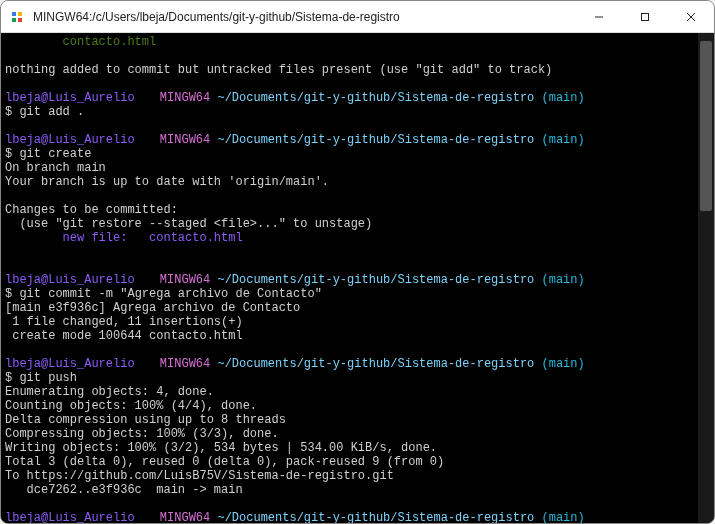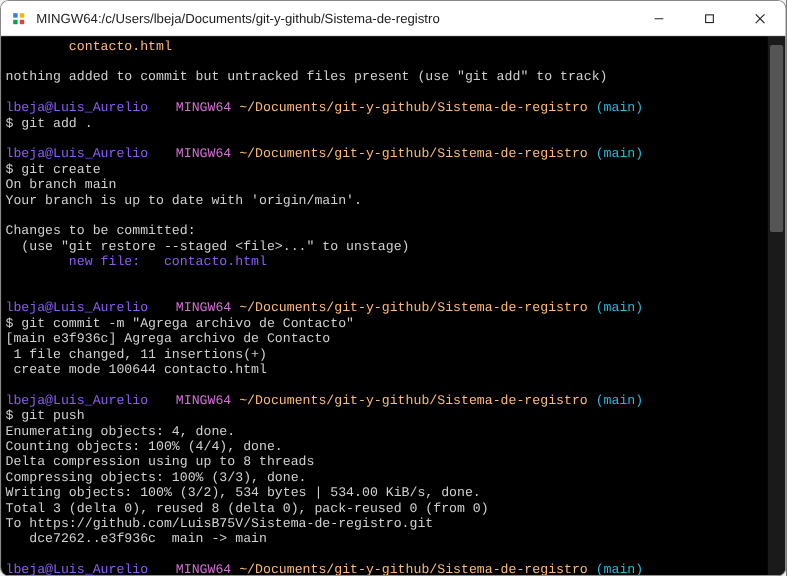--- a/index.html
+++ b/index.html
@@ -85,25 +85,25 @@
   }
   .scrollbar-thumb {
     position: absolute;
     left: 2px; right: 2px;
     top: 8px;
     height: 170px;
     background: #555;
     border-radius: 2px;
   }
 
-  .c-red    { color: #fdba74; }
+  .c-red    { color: #4d7c0f; }
   .c-white  { color: #d0d0d0; margin-top: 35px; }
   .c-green  { color: #8b5cf6; }
   .c-purple { color: #d670d6; margin-left: 18px; }
-  .c-yellow { color: #fdba74; }
+  .c-yellow { color: #7dd3fc; }
   .c-cyan   { color: #29b8db; }
 </style>
 </head>
 <body>
 
 <div class="window">
   <div class="titlebar">
     <span class="title-icon">
       <svg width="14" height="14" viewBox="0 0 14 14">
         <rect x="2" y="2" width="4" height="4" fill="#3b78e7"></rect>
@@ -157,21 +157,21 @@
 <span class="c-white"> 1 file changed, 11 insertions(+)</span>
 <span class="c-white"> create mode 100644 contacto.html</span>
 <span></span>
 <span class="c-green">lbeja@Luis_Aurelio</span> <span class="c-purple">MINGW64</span> <span class="c-yellow">~/Documents/git-y-github/Sistema-de-registro</span> <span class="c-cyan">(main)</span>
 <span class="c-white">$</span> <span class="c-white">git push</span>
 <span class="c-white">Enumerating objects: 4, done.</span>
 <span class="c-white">Counting objects: 100% (4/4), done.</span>
 <span class="c-white">Delta compression using up to 8 threads</span>
 <span class="c-white">Compressing objects: 100% (3/3), done.</span>
 <span class="c-white">Writing objects: 100% (3/2), 534 bytes | 534.00 KiB/s, done.</span>
-<span class="c-white">Total 3 (delta 0), reused 8 (delta 0), pack-reused 0 (from 0)</span>
+<span class="c-white">Total 3 (delta 0), reused 0 (delta 0), pack-reused 9 (from 0)</span>
 <span class="c-white">To https://github.com/LuisB75V/Sistema-de-registro.git</span>
 <span class="c-white">   dce7262..e3f936c  main -&gt; main</span>
 <span></span>
 <span class="c-green">lbeja@Luis_Aurelio</span> <span class="c-purple">MINGW64</span> <span class="c-yellow">~/Documents/git-y-github/Sistema-de-registro</span> <span class="c-cyan">(main)</span>
  </div>
     <div class="scrollbar">
       <div class="scrollbar-thumb"></div>
     </div>
   </div>
 </div>

